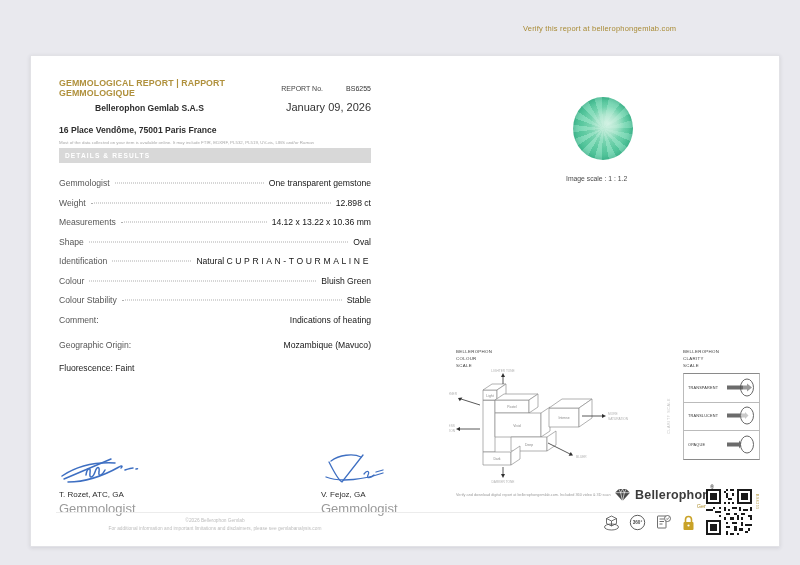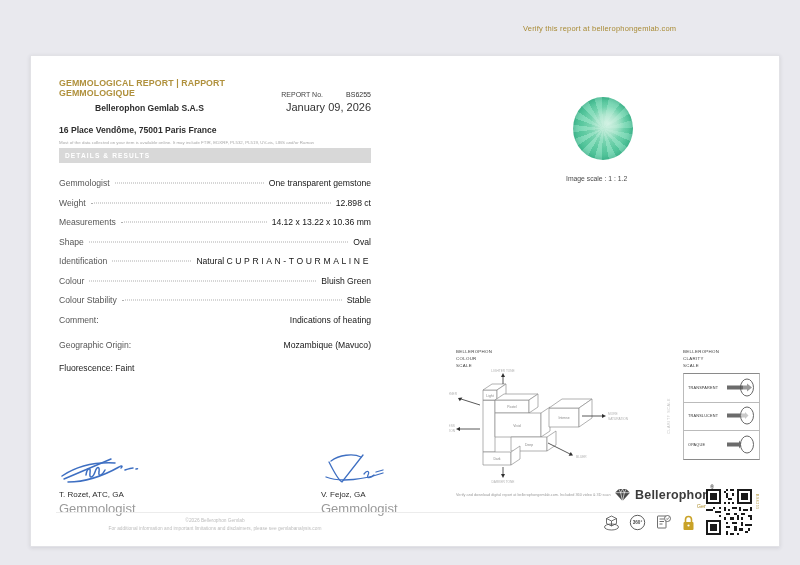--- a/index.html
+++ b/index.html
@@ -8,21 +8,21 @@
   .stage { position:relative; width:800px; height:565px; }
 
   .verify-line { position:absolute; left:523px; top:24px; font-size:7.5px;
     color:#a98b35; letter-spacing:.2px; }
 
   .card { position:absolute; left:30px; top:55px; width:750px; height:492px;
     background:#ffffff; border:1px solid #e2e2e6; box-shadow:0 1px 4px rgba(40,40,60,.12); }
 
   
   .left-col { position:absolute; left:28px; top:22px; width:312px; }
-  .hdr-row1 { display:flex; align-items:flex-end; }
+  .hdr-row1 { display:flex; align-items:center; }
   .report-title { font-size:8.8px; font-weight:bold; color:#b0913d; letter-spacing:.1px; flex:1; }
   .repno-label { font-size:7px; color:#444; margin-right:14px; }
   .repno-val { font-size:7px; color:#333; min-width:34px; text-align:right; }
   .hdr-row2 { display:flex; margin-top:3px; align-items:baseline; }
   .company { font-size:8.6px; font-weight:bold; color:#2e2e2e; flex:1;padding-left:36px; }
   .date { font-size:11px; color:#333; }
   .address { font-size:8.6px; font-weight:bold; color:#2e2e2e; margin-top:12px; }
   .data-note { font-size:4.4px; color:#a9a9a9; margin-top:5px; white-space:nowrap; }
   .section-bar { margin-top:3px; height:15px; background:#d8d8d8; color:#ffffff;
     font-size:6.6px; font-weight:bold; letter-spacing:1.1px; line-height:15px; padding-left:6px; }

